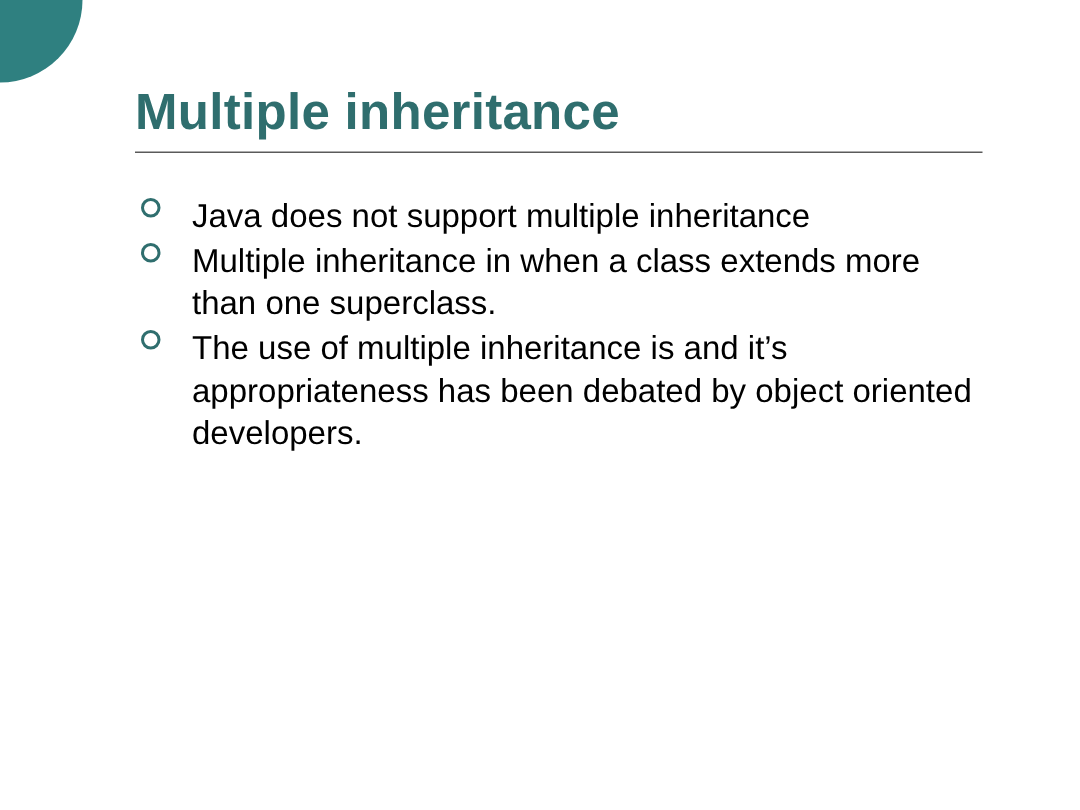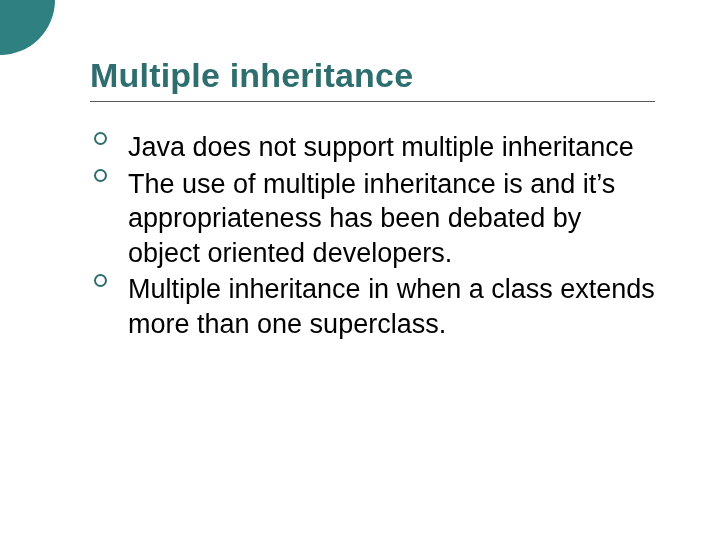--- a/index.html
+++ b/index.html
@@ -38,21 +38,21 @@
     letter-spacing: 0.2px;
   }
   .title-rule {
     border: none;
     border-top: 1px solid #5a5a5a;
     margin: 0 0 28px 0;
     width: 565px;
   }
   .bullets {
     color: #000;
-    font-size: 27px;
+    font-size: 22px;
     line-height: 1.28;
     padding-left: 38px;
   }
   .bullet {
     position: relative;
     margin-bottom: 2px;
   }
   .bullet-marker {
     position: absolute;
     left: -34px;
@@ -76,20 +76,20 @@
 <div class="slide">
   <h1 class="title">Multiple inheritance</h1>
   <hr class="title-rule">
   <div class="bullets">
     <div class="bullet">
       <span class="bullet-marker"></span>
       <span class="bullet-text">Java does not support multiple inheritance</span>
     </div>
     <div class="bullet">
       <span class="bullet-marker"></span>
-      <span class="bullet-text">The use of multiple inheritance is and it’s appropriateness has been debated by object oriented developers.</span>
+      <span class="bullet-text">Multiple inheritance in when a class extends more than one superclass.</span>
     </div>
     <div class="bullet">
       <span class="bullet-marker"></span>
-      <span class="bullet-text">Multiple inheritance in when a class extends more than one superclass.</span>
+      <span class="bullet-text">The use of multiple inheritance is and it’s appropriateness has been debated by object oriented developers.</span>
     </div>
   </div>
 </div>
 
 </body></html>

